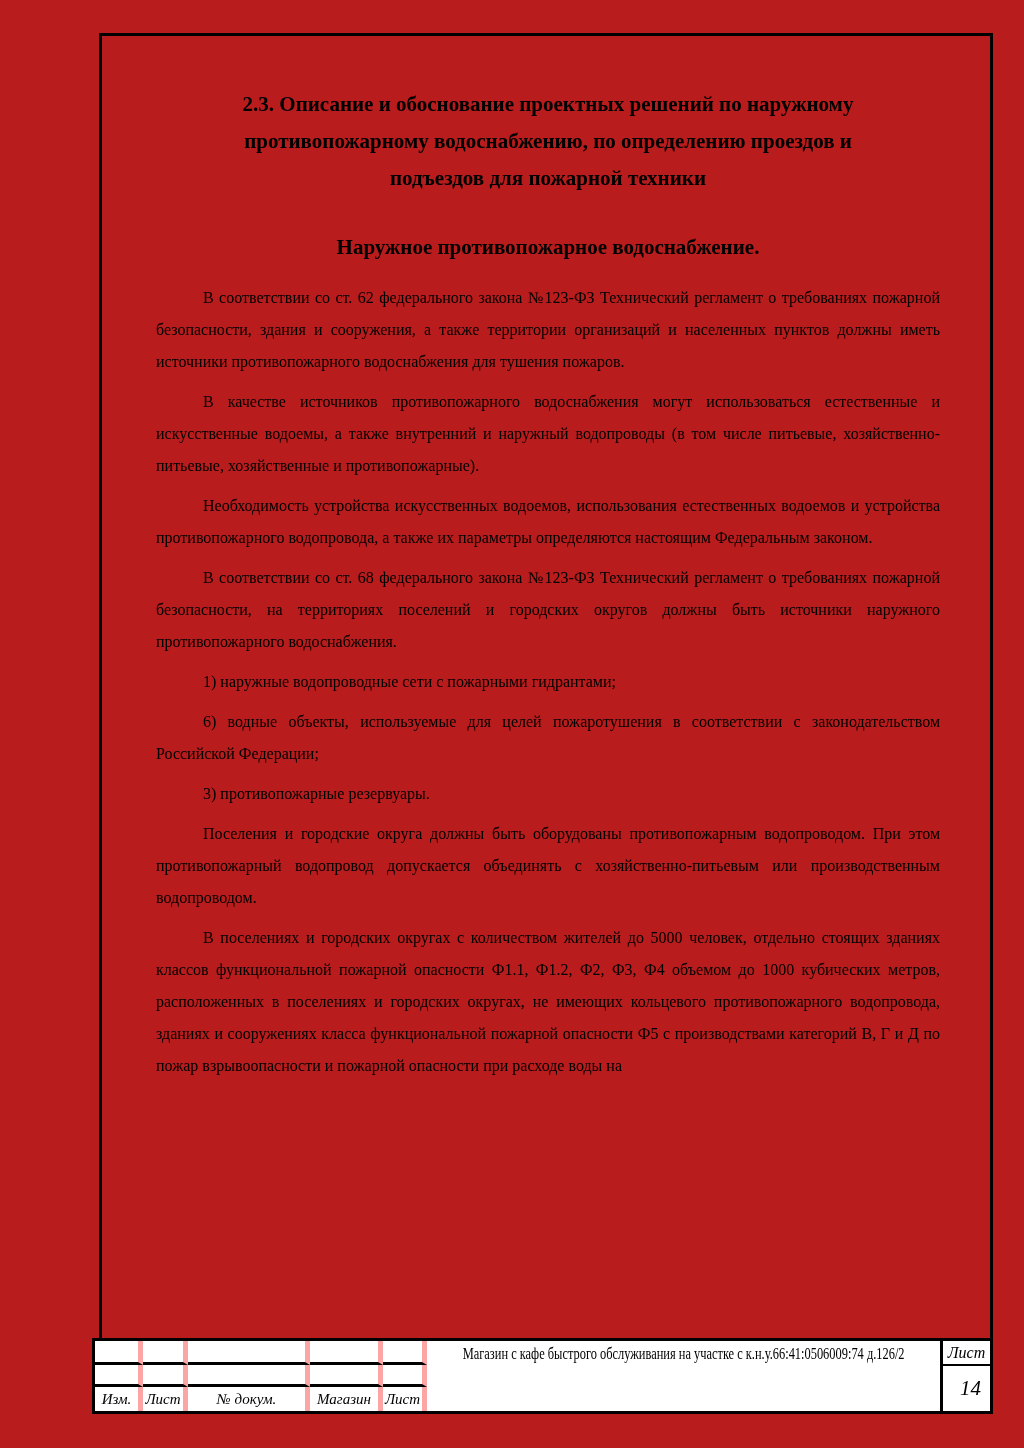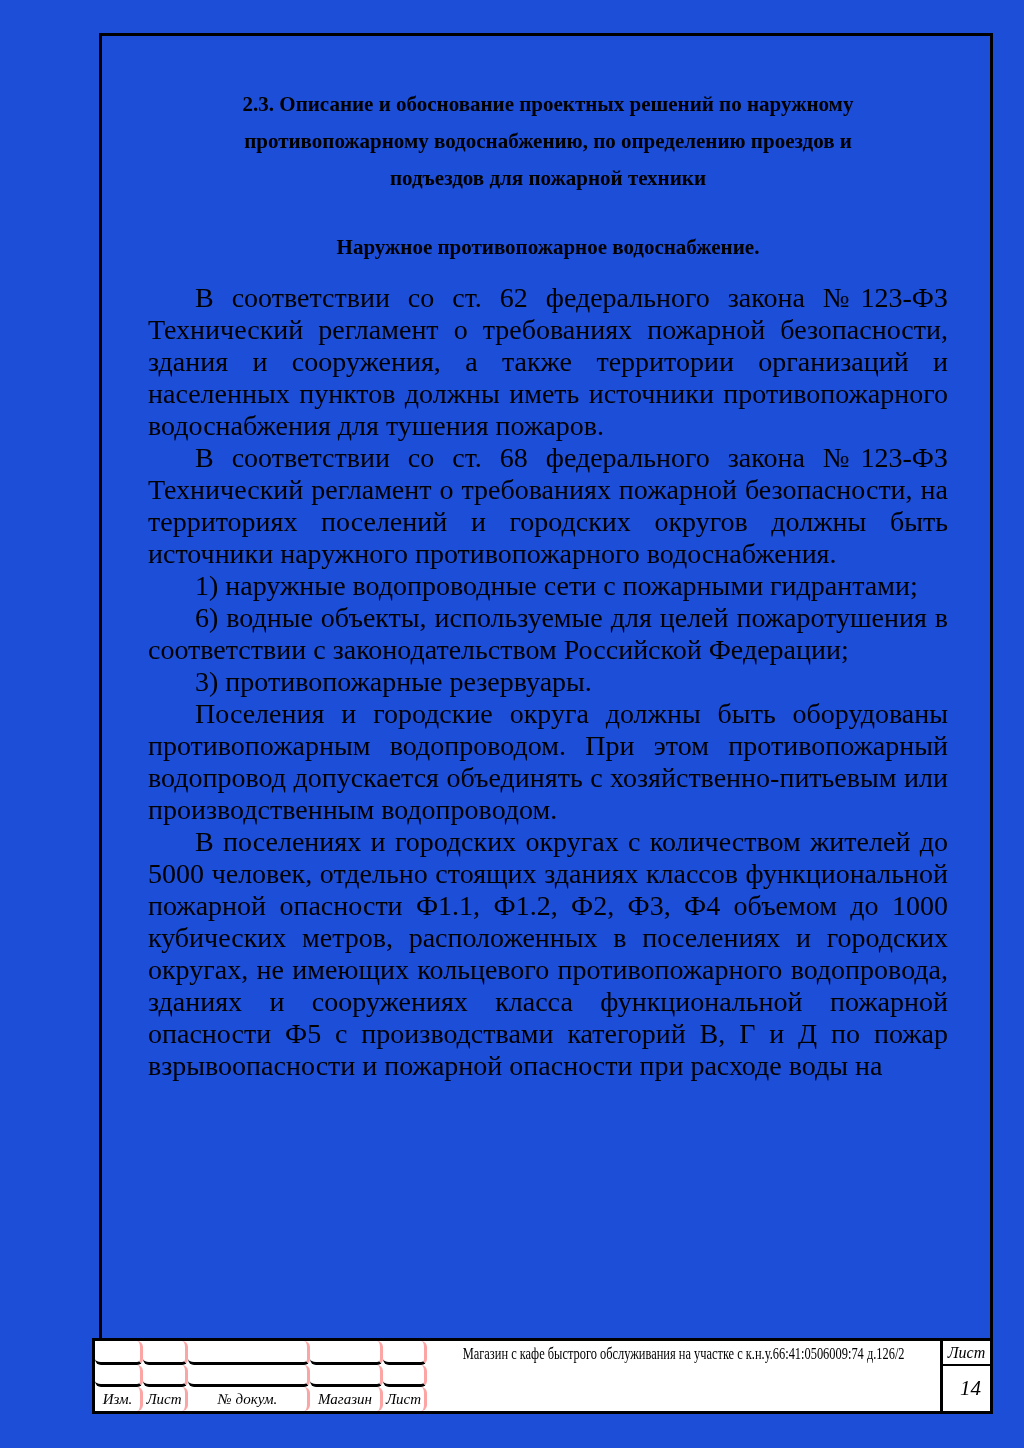--- a/index.html
+++ b/index.html
@@ -6,21 +6,21 @@
   html, body { margin: 0; padding: 0; }
   body {
     width: 1024px; height: 1448px;
     background: #ffffff;
     color: #000000;
     font-family: "Liberation Serif", serif;
   }
   .page {
     position: relative;
     width: 1024px; height: 1448px;
-    background: #1d4ed8;
+    background: #b91c1c;
     overflow: hidden;
   }
   .frame {
     position: absolute;
     left: 99px; top: 33px;
     width: 894px; height: 1381px;
     border: 3px solid #000;
   }
   .content {
     position: absolute;
@@ -35,47 +35,46 @@
     line-height: 37px;
     white-space: pre-line;
   }
   .subtitle {
     margin: 32px 0 16px 0;
     font-size: 21px; font-weight: bold;
     text-align: center;
     line-height: 37px;
   }
   .content p {
-    margin: 0;
-    font-size: 28px;
+    margin: 8px;
+    font-size: 16px;
     line-height: 32px;
     text-align: justify;
     text-indent: 47px;
   }
   
   .stamp {
     position: absolute;
     left: -10px; right: -3px; bottom: -3px;
     height: 76px;
     border: 3px solid #000;
     background: #fff;
     display: flex;
   }
   .stamp-grid {
     flex: 0 0 332px;
     display: grid;
     grid-template-columns: 48px 45px 122px 73px 44px;
     grid-template-rows: 24px 22px 24px;
   }
   .stamp-grid .cell {
-    border-right: 3px solid #fca5a5;
+    border-right: 5px solid #fca5a5;
     border-bottom: 3px solid #000;
     display: flex; align-items: center; justify-content: center;
     overflow: hidden;
-    border-radius: 6px;
   }
   .stamp-grid .cell.lastrow { border-bottom: none; }
   .stamp-grid .cell.label {
     font-style: italic;
     font-size: 15px;
     white-space: nowrap;
   }
   .stamp-center {
     flex: 1 1 auto;
     border-right: 3px solid #000;
@@ -116,20 +115,22 @@
 
 <div class="page">
   <div class="frame">
 
     <div class="content">
       <h1 class="title">2.3. Описание и обоснование проектных решений по наружному
 противопожарному водоснабжению, по определению проездов и
 подъездов для пожарной техники</h1>
       <h2 class="subtitle">Наружное противопожарное водоснабжение.</h2>
       <p>В соответствии со ст. 62 федерального закона №123-ФЗ Технический регламент о требованиях пожарной безопасности, здания и сооружения, а также территории организаций и населенных пунктов должны иметь источники противопожарного водоснабжения для тушения пожаров.</p>
+      <p>В качестве источников противопожарного водоснабжения могут использоваться естественные и искусственные водоемы, а также внутренний и наружный водопроводы (в том числе питьевые, хозяйственно-питьевые, хозяйственные и противопожарные).</p>
+      <p>Необходимость устройства искусственных водоемов, использования естественных водоемов и устройства противопожарного водопровода, а также их параметры определяются настоящим Федеральным законом.</p>
       <p>В соответствии со ст. 68 федерального закона №123-ФЗ Технический регламент о требованиях пожарной безопасности, на территориях поселений и городских округов должны быть источники наружного противопожарного водоснабжения.</p>
       <p>1) наружные водопроводные сети с пожарными гидрантами;</p>
       <p>6) водные объекты, используемые для целей пожаротушения в соответствии с законодательством Российской Федерации;</p>
       <p>3) противопожарные резервуары.</p>
       <p>Поселения и городские округа должны быть оборудованы противопожарным водопроводом. При этом противопожарный водопровод допускается объединять с хозяйственно-питьевым или производственным водопроводом.</p>
       <p>В поселениях и городских округах с количеством жителей до 5000 человек, отдельно стоящих зданиях классов функциональной пожарной опасности Ф1.1, Ф1.2, Ф2, Ф3, Ф4 объемом до 1000 кубических метров, расположенных в поселениях и городских округах, не имеющих кольцевого противопожарного водопровода, зданиях и сооружениях класса функциональной пожарной опасности Ф5 с производствами категорий В, Г и Д по пожар взрывоопасности и пожарной опасности при расходе воды на</p>
     </div>
 
     <div class="stamp">
 

